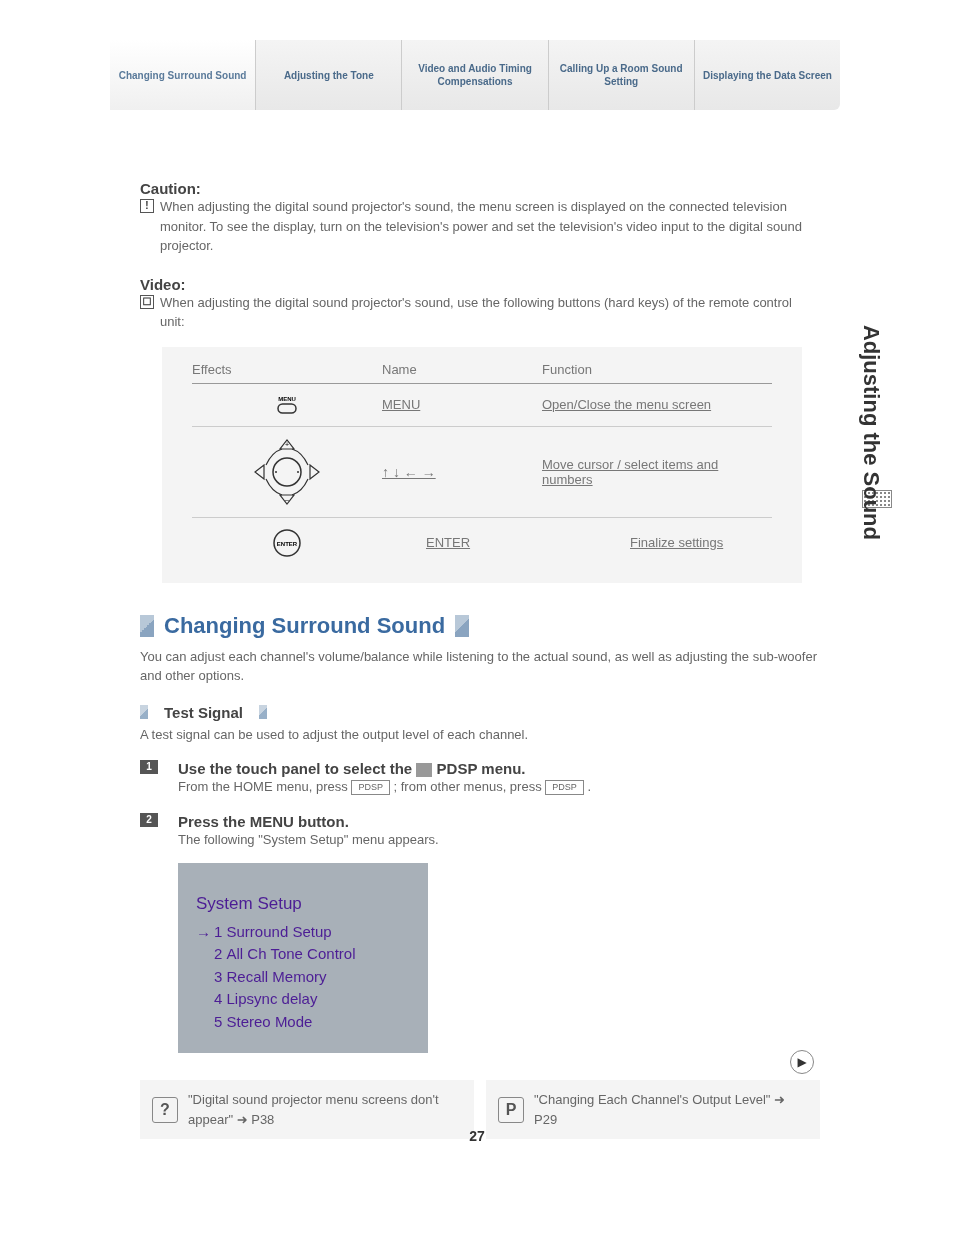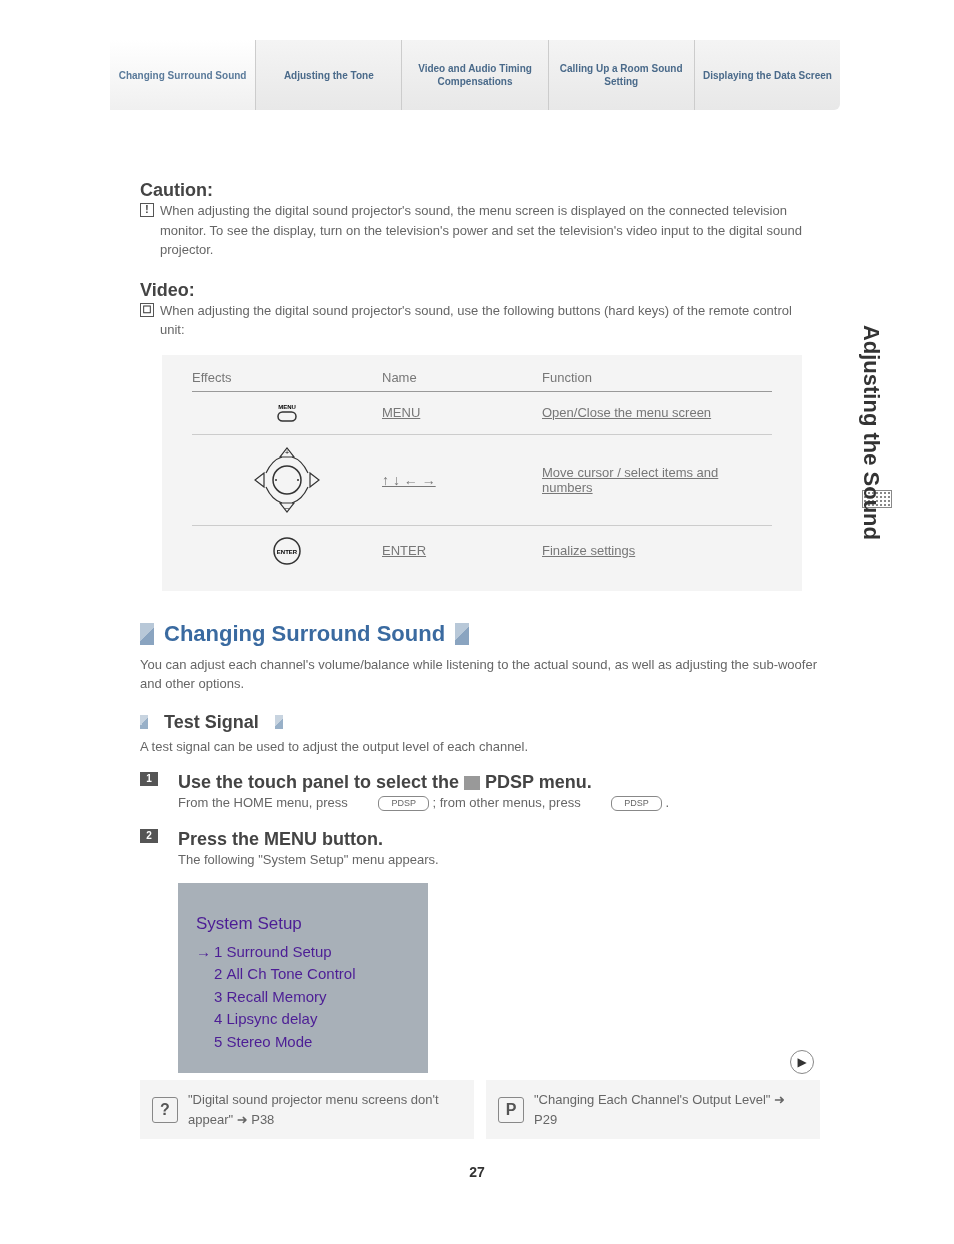--- a/index.html
+++ b/index.html
@@ -41,21 +41,21 @@
   }
   .content {
     position: absolute;
     top: 180px;
     left: 140px;
     width: 680px;
   }
   .caution-title, .note-title, .step-bold, .subsection-title {
     font-weight: bold;
     color: #444;
-    font-size: 18px;
+    font-size: 15px;
   }
   .caution-body, .note-body, .intro-text, .step-body, .ref-text {
     font-size: 13px;
     color: #666;
     line-height: 1.5;
   }
   .icon-box {
     display: inline-block;
     width: 14px;
     height: 14px;
@@ -144,25 +144,24 @@
   .pdsp-icon {
     display: inline-block;
     width: 16px;
     height: 14px;
     background: #999;
     vertical-align: middle;
   }
   .small-key {
     display:inline-block;
     border:1px solid #888;
-    padding:0 12px;
+    padding:0 6px;
     font-size:9px;
     vertical-align:middle;
-    border-radius:6px;
-    margin-left:27px;
+    border-radius:0;
   }
   .system-setup {
     margin-top: 14px;
     margin-left: 0;
     width: 250px;
     height: 190px;
     background: #a8b0b8;
     padding: 28px 18px;
     color: #4c1d95;
     font-size: 15px;
@@ -199,21 +198,21 @@
     display: flex;
     align-items: center;
     justify-content: center;
     font-size: 16px;
     font-weight: bold;
     color: #555;
     flex-shrink: 0;
   }
   .page-num {
     position: absolute;
-    top: 1164px;
+    top: 1128px;
     width: 100%;
     text-align: center;
     font-weight: bold;
     font-size: 14px;
   }
   .side-label {
     position: absolute;
     right: 70px;
     top: 540px;
     transform: rotate(90deg);
@@ -299,21 +298,21 @@
             <path d="M30 12 Q20 15 14 28 M40 12 Q50 15 56 28 M30 58 Q20 55 14 42 M40 58 Q50 55 56 42" fill="none" stroke="#333" stroke-width="1.2"></path>
             <text x="35" y="10" text-anchor="middle" font-size="7">+</text>
             <text x="35" y="65" text-anchor="middle" font-size="7">–</text>
             <circle cx="24" cy="35" r="1" fill="#333"></circle>
               <circle cx="46" cy="35" r="1" fill="#333"></circle>
           </svg>
         </div>
         <div class="bt-c2"><span style="font-weight:bold;font-size:14px;">↑ ↓ ← →</span></div>
         <div class="bt-c3">Move cursor / select items and numbers</div>
       </div>
-      <div class="bt-row" style="border-bottom:none;">
+      <div class="bt-row" style="border-bottom:none;gap:44px;">
         <div class="bt-c1">
           <svg class="enter-btn-svg" viewBox="0 0 30 30">
               <circle cx="15" cy="15" r="13" fill="none" stroke="#333" stroke-width="1.5"></circle>
               <text x="15" y="18" text-anchor="middle" font-size="6" font-weight="bold">ENTER</text>
             </svg>
         </div>
         <div class="bt-c2">ENTER</div>
         <div class="bt-c3">Finalize settings</div>
       </div>
     </div>

